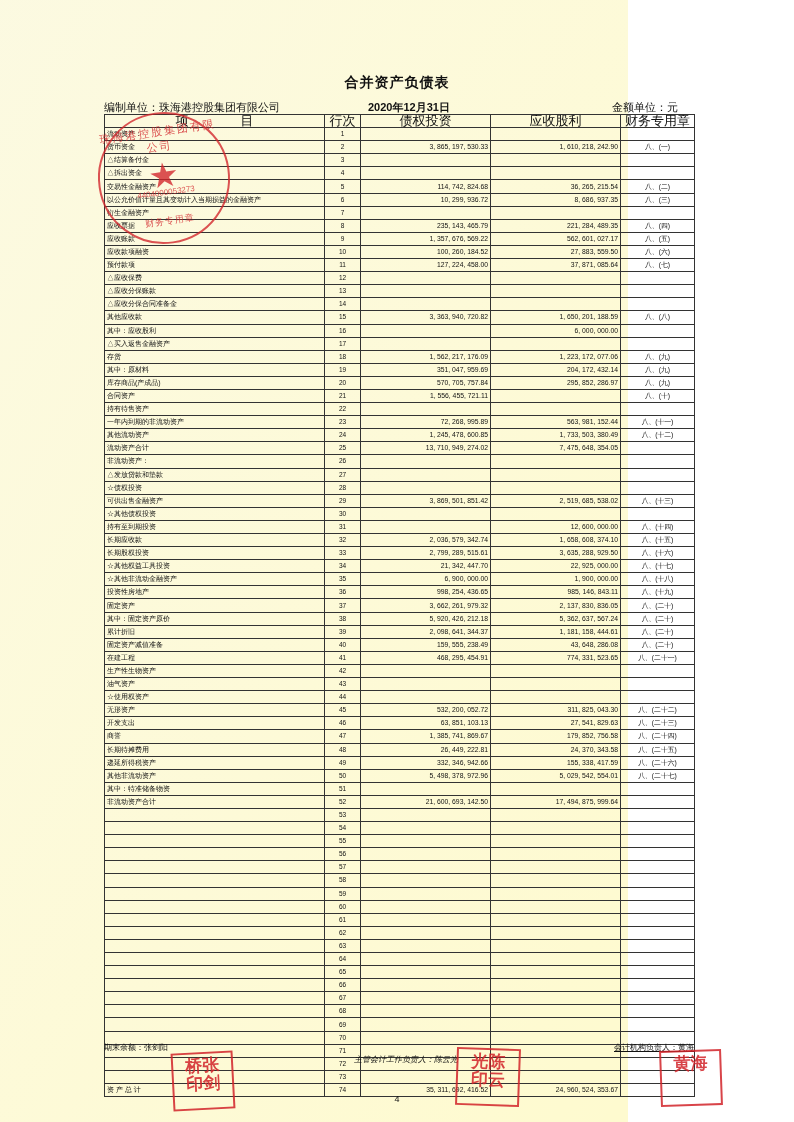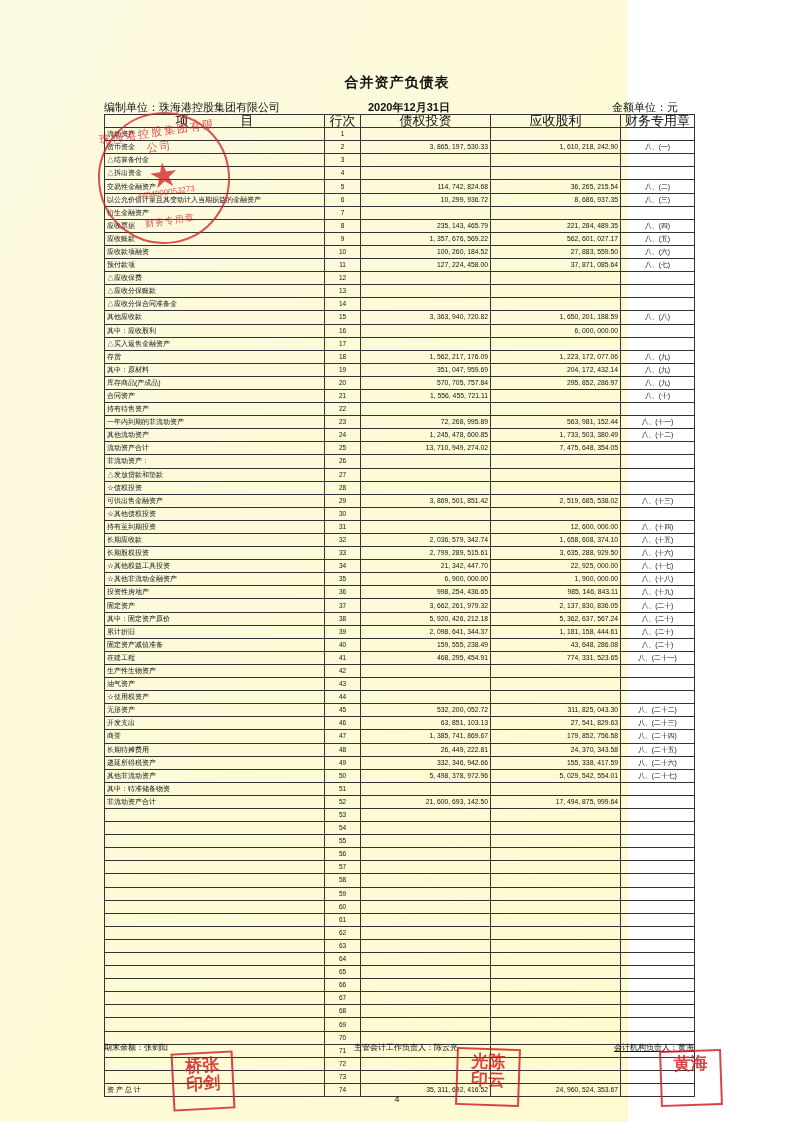--- a/index.html
+++ b/index.html
@@ -145,21 +145,21 @@
   #stamp-huang { top: 1050px; left: 660px; width: 62px; height: 56px; transform: rotate(-2deg); }
 
   .sq-stamp .l1, .sq-stamp .l2 { display: block; }
 
   .signatures {
     position: absolute;
     top: 1042px; left: 104px; width: 590px;
     font-size: 8px;
   }
   .sig-left { position: absolute; left: 0; top: 0; }
-  .sig-mid  { position: absolute; left: 250px; top: 0; }
+  .sig-mid  { position: absolute; left: 250px; top: 12px; font-style: italic; }
   .sig-right{ position: absolute; right: 0; top: 0; text-decoration: underline; }
 
   .page-num {
     position: absolute;
     top: 1094px; left: 0; width: 794px;
     text-align: center;
     font-size: 9px;
   }
 </style>
 </head>

